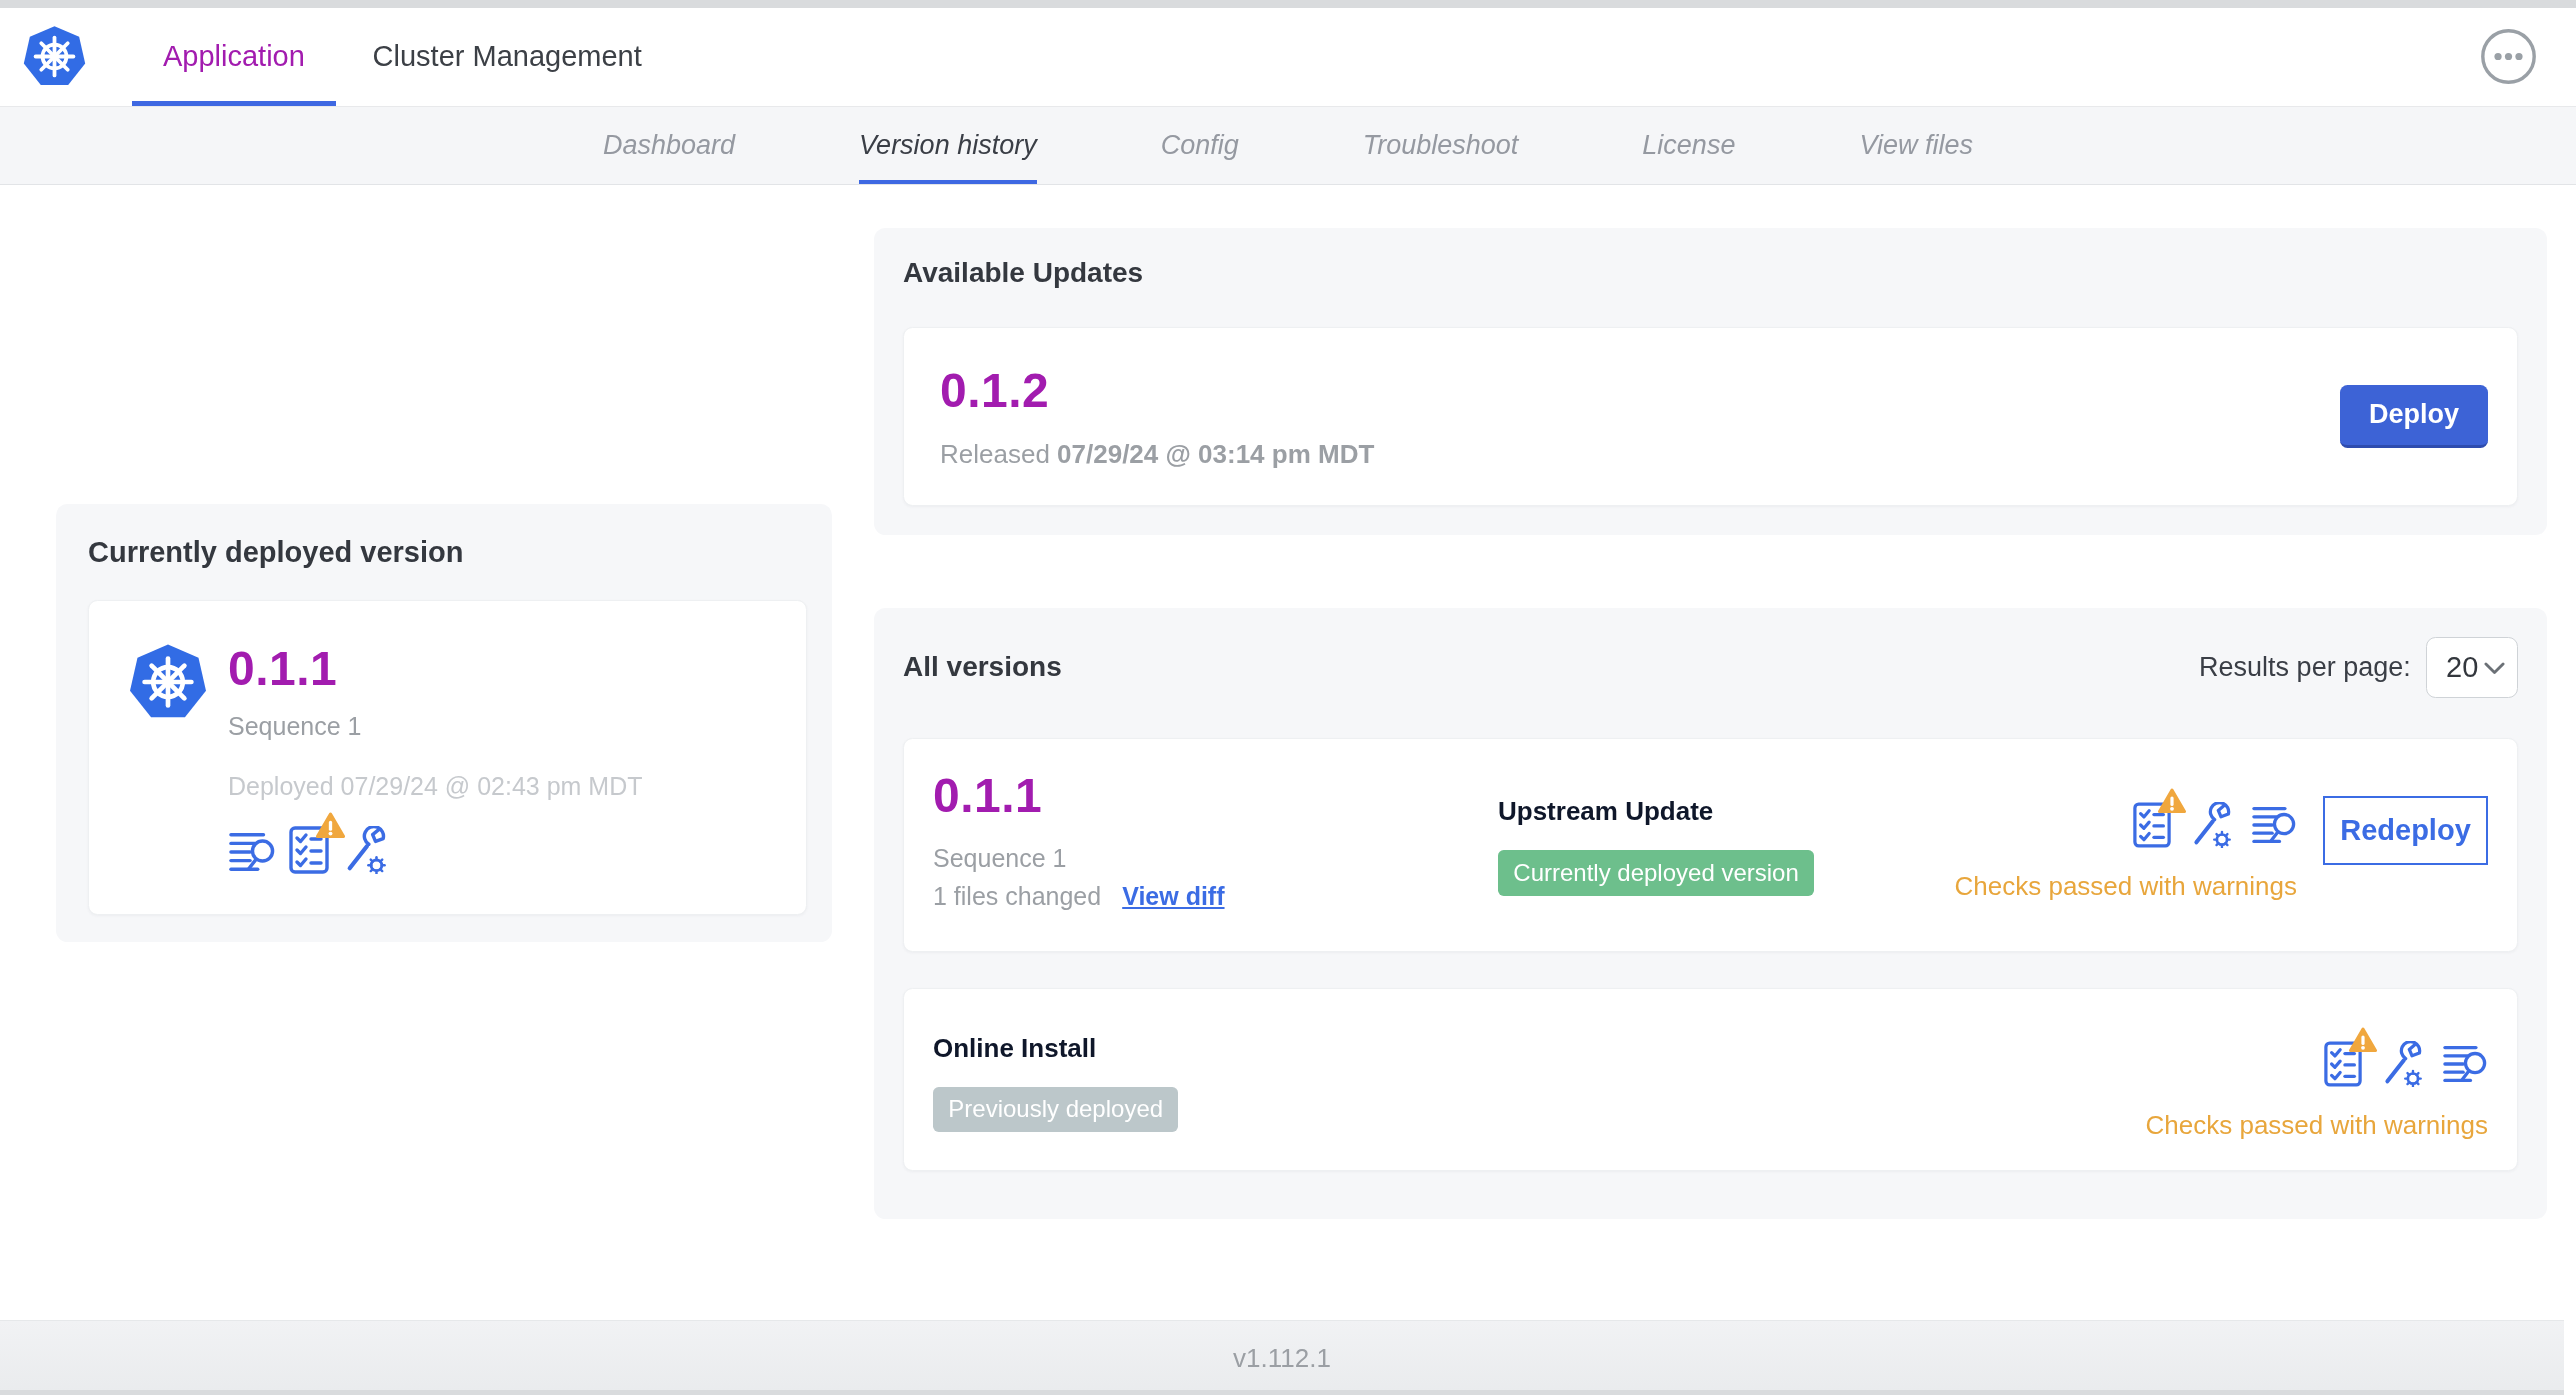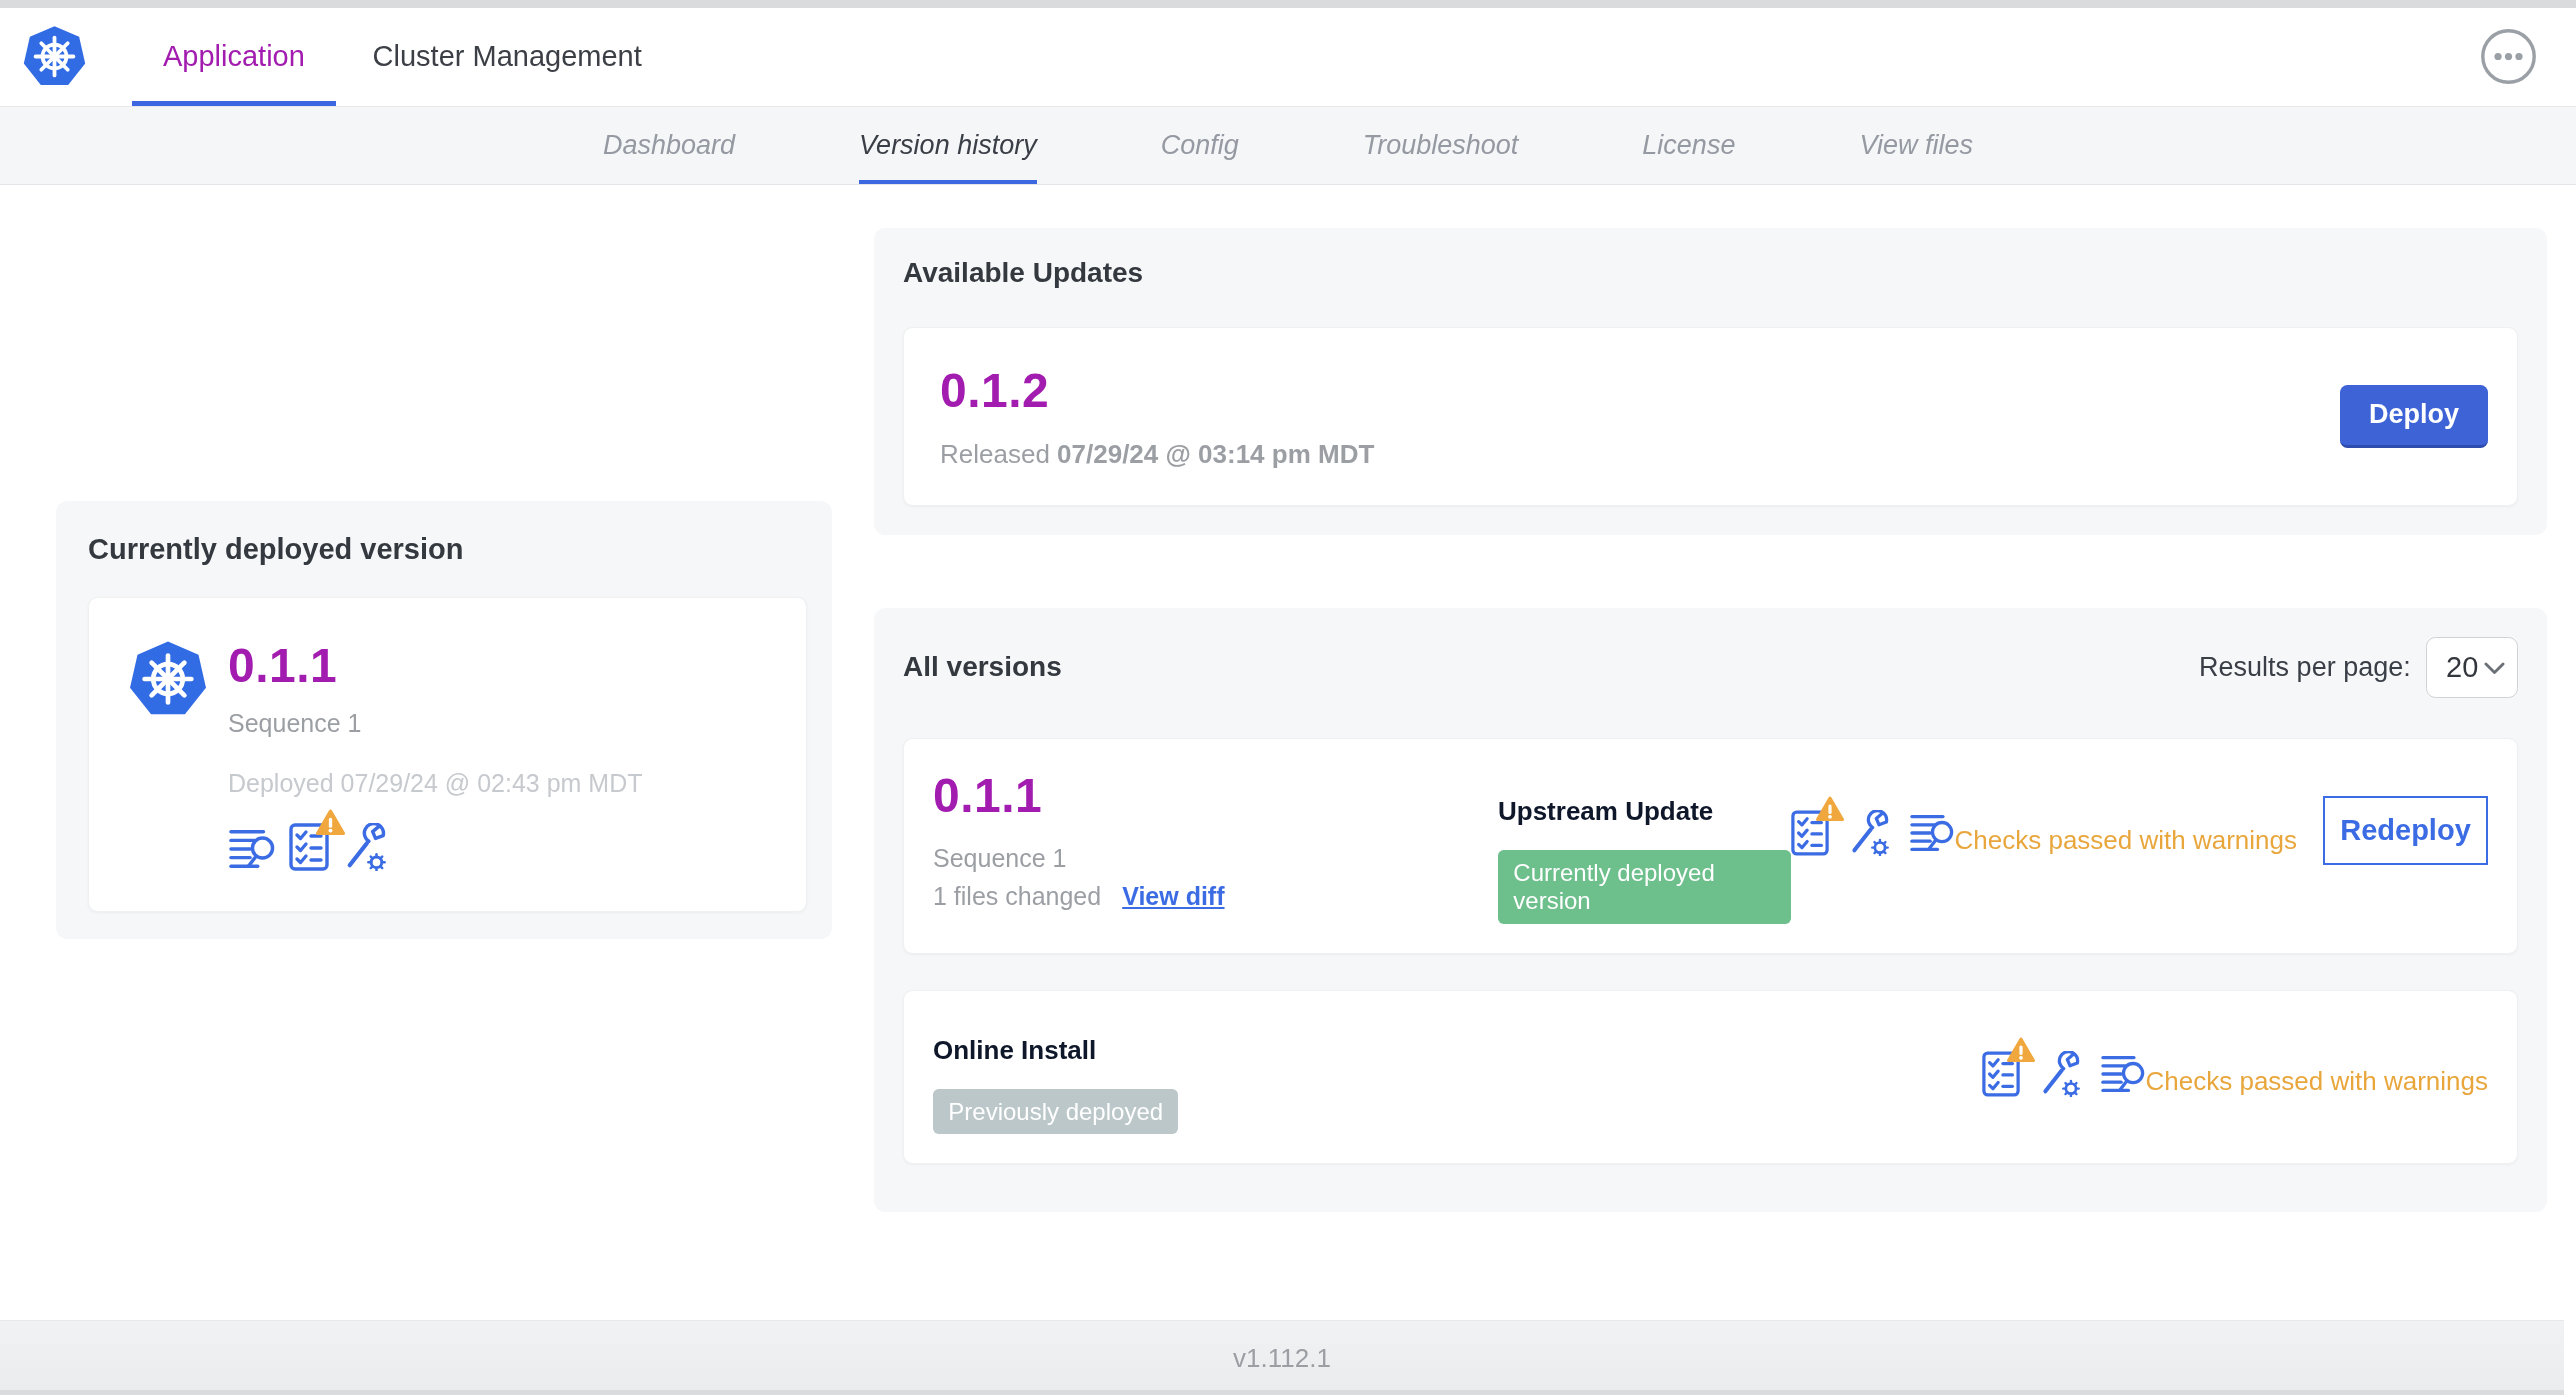--- a/index.html
+++ b/index.html
@@ -116,21 +116,21 @@
   .vcol-2 { flex: 1; min-width: 0; padding-top: 1.9px; }
   .source-text { font-size: 26px; font-weight: 600; color: #0f172a; margin-top: 27px; }
   .vrow2 .source-text { margin-top: 13.4px; }
   .badge {
     display: inline-block; margin-top: 23px; padding: 8.6px 15.3px;
     border-radius: 5.7px; font-size: 24px; color: #ffffff;
   }
   .badge-green { background: #6dbf8c; }
   .badge-gray { background: #bcc7ca; }
   .vcol-3 { flex: none; display: flex; align-items: flex-start; margin-top: 34px; }
-  .icons-stack { display: flex; flex-direction: row; align-items: flex-end; }
+  .icons-stack { display: flex; flex-direction: column; align-items: flex-end; }
   .icons-line { display: flex; align-items: center; gap: 19px; }
   .status-text { font-size: 26px; color: #e8a63c; margin-top: 23px; white-space: nowrap; }
   .redeploy-btn {
     width: 165px; height: 69px; margin-left: 26px; margin-top: -5.7px;
     background: #ffffff; color: #3b6ce4;
     border: 2.9px solid #3b6ce4; border-radius: 0;
     font-family: inherit; font-size: 29px; font-weight: 700; cursor: pointer;
   }
 
   

